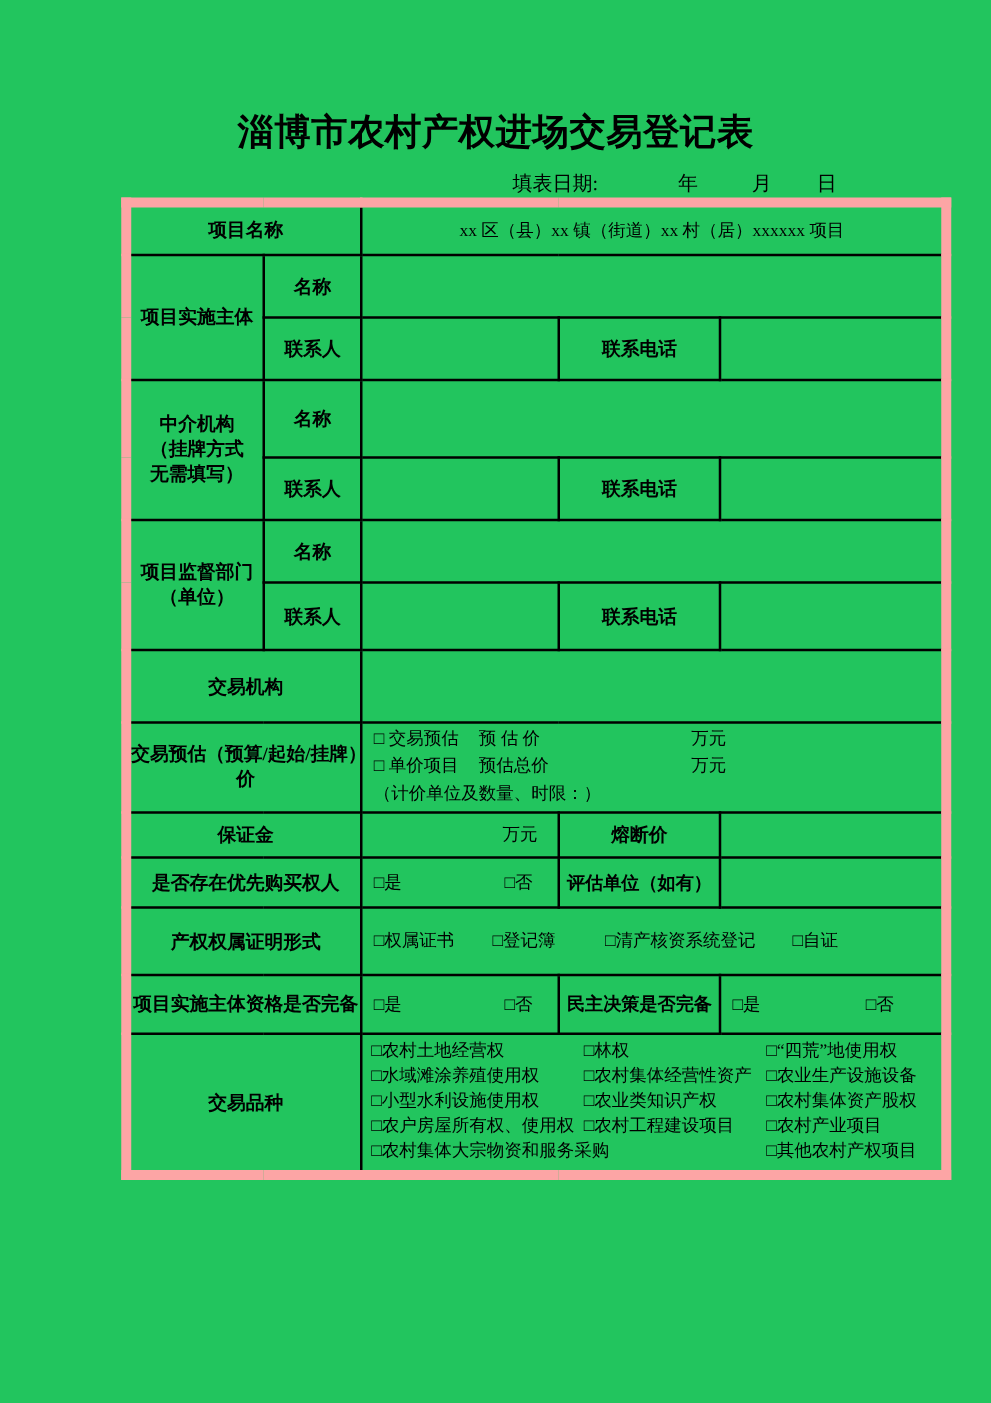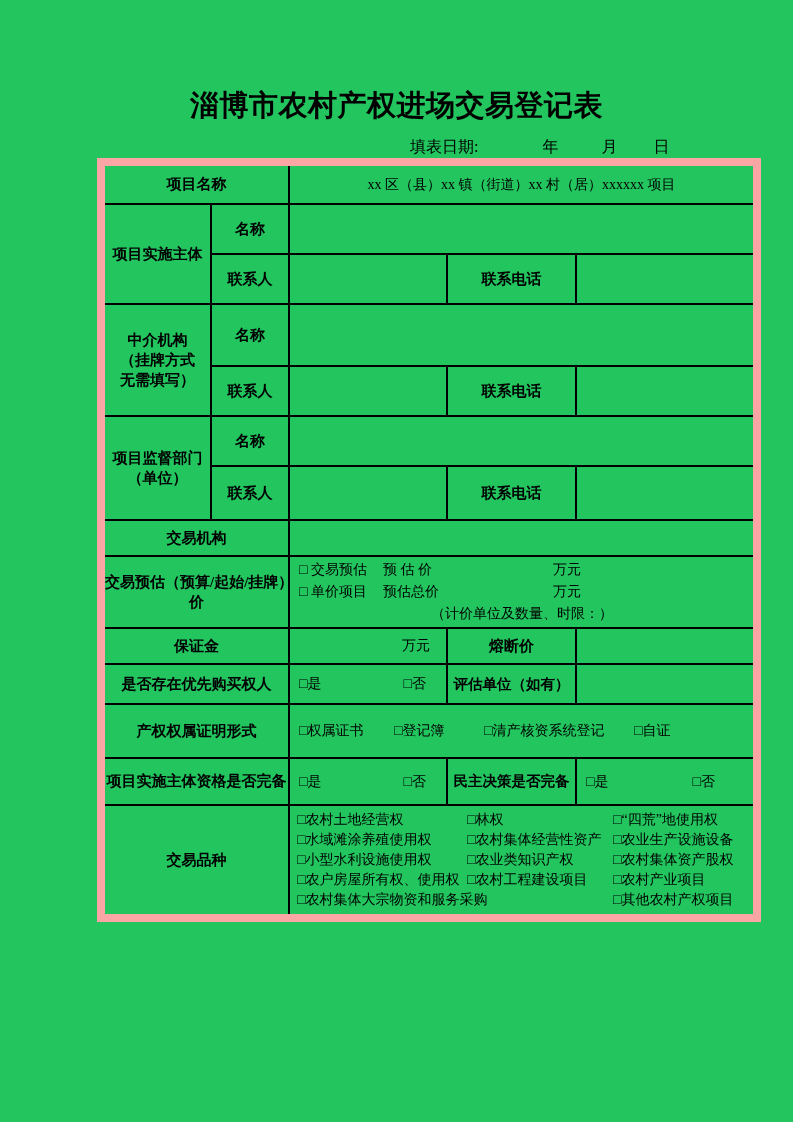--- a/index.html
+++ b/index.html
@@ -31,21 +31,21 @@
   }
   td.lbl { font-weight:bold; font-size:15px; text-align:center; }
   td.lbl div { white-space:nowrap; line-height:1.35; }
   td.center { text-align:center; }
   td.dem { font-size:14.5px; white-space:nowrap; }
 
   .est { padding:2px 8px 2px 9px; }
   .est .line { display:flex; align-items:center; line-height:22px; white-space:pre; }
   .est .opt    { display:inline-block; width:84px;  }
   .est .plabel { display:inline-block; width:170px; }
-  .est .line3  { justify-content:center; }
+  .est .line3  { justify-content:flex-start; }
 
   .unitcell { text-align:right; padding-right:16px; }
 
   .yn { display:flex; justify-content:space-between; padding:0 20px 0 9px; }
   .yn.wide { padding:0 38px 0 9px; }
 
   .opts { display:flex; padding-left:9px; white-space:nowrap; }
   .opts .o1 { display:inline-block; width:95px;  }
   .opts .o2 { display:inline-block; width:90px;  }
   .opts .o3 { display:inline-block; width:150px; }
@@ -121,21 +121,21 @@
       <td class="lbl">名称</td>
       <td colspan="3"></td>
     </tr>
     <tr style="height:54px">
       <td class="lbl">联系人</td>
       <td></td>
       <td class="lbl">联系电话</td>
       <td></td>
     </tr>
 
-    <tr style="height:36px">
+    <tr style="height:58px">
       <td colspan="2" class="lbl">交易机构</td>
       <td colspan="3"></td>
     </tr>
 
     <tr style="height:71px">
       <td colspan="2" class="lbl">
         <div>交易预估（预算/起始/挂牌）</div>
         <div>价</div>
       </td>
       <td colspan="3" class="est">

